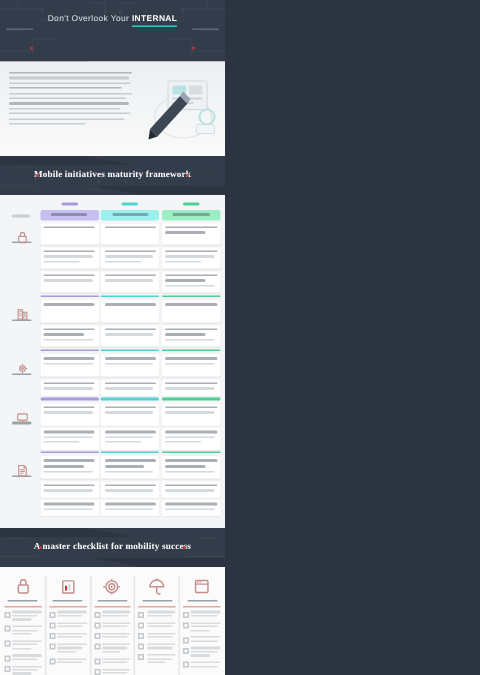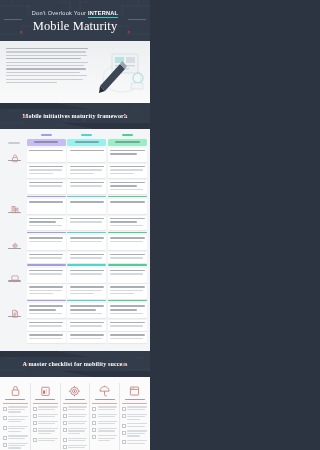--- a/index.html
+++ b/index.html
@@ -126,21 +126,20 @@
           <circle cx="122" cy="6" r="1"></circle>
         <circle cx="22" cy="34" r="1"></circle>
           <circle cx="128" cy="34" r="1"></circle>
         <circle cx="70" cy="8" r="1"></circle>
           <circle cx="80" cy="8" r="1"></circle>
       </g>
     </svg>
     <div class="hero-dash l"></div>
     <div class="hero-dash r"></div>
     <div class="hero-t1"><span>Don't Overlook Your </span><b>INTERNAL</b></div>
-    <div class="hero-t2">Mobile Maturity</div>
     <div class="hero-dot a"></div>
     <div class="hero-dot b"></div>
     <div class="hero-fold"></div>
   </div>
 
   <div class="intro">
     <div class="intro-copy">
       <div class="ln s" style="width:100%"></div>
       <div class="ln" style="width:97%"></div>
       <div class="ln" style="width:99%"></div>

